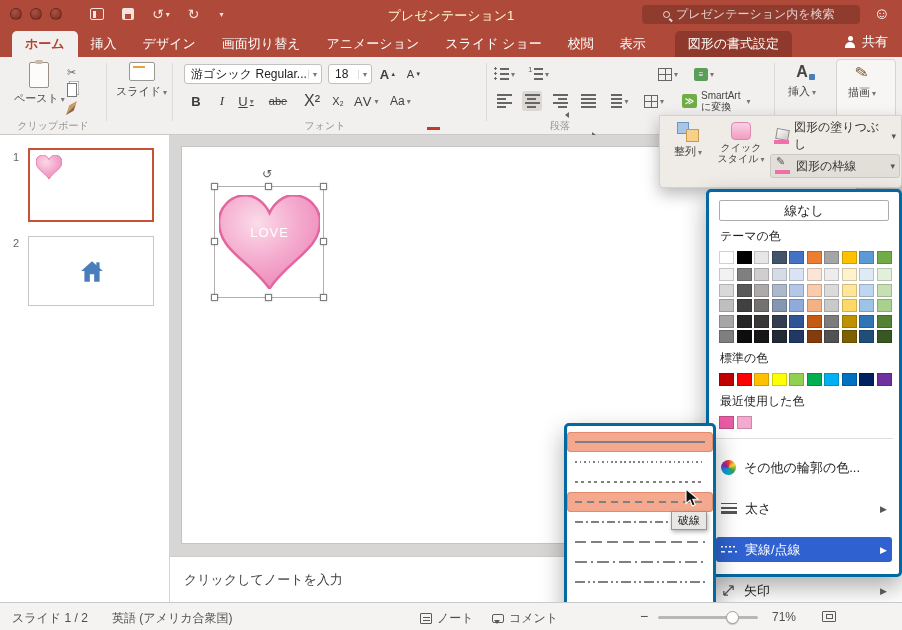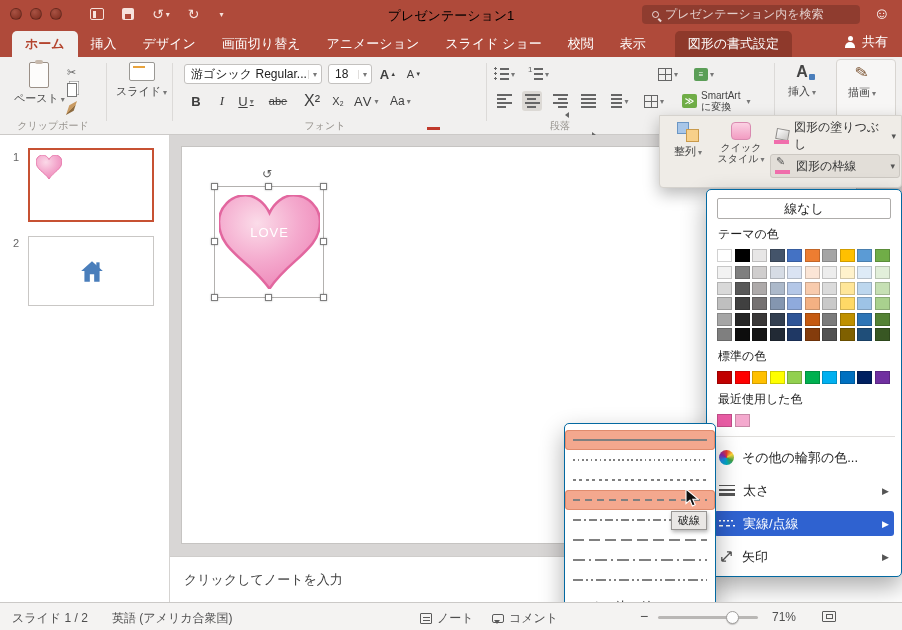--- a/index.html
+++ b/index.html
@@ -9,22 +9,22 @@
 
 .titlebar{position:absolute;left:0;top:0;width:902px;height:29px;background:#AF4A3A;}
 .lights{position:absolute;left:10px;top:8px;display:flex;gap:8px;}
 .light{width:12px;height:12px;border-radius:50%;background:radial-gradient(circle at 35% 30%,#A85243,#7C2A1C);border:1px solid rgba(0,0,0,.25);}
 .tb-icons{position:absolute;left:90px;top:4px;display:flex;align-items:center;gap:18px;color:#F6E2DC;font-size:14px;height:20px;}
 .tbi{cursor:default;display:flex;align-items:center;}
 .grid-ic{width:14px;height:12px;border:1.5px solid #F6E2DC;border-radius:2px;background:linear-gradient(#F6E2DC,#F6E2DC) no-repeat 2px 2px/3px 7px;}
 .save-ic{width:12px;height:12px;background:#F6E2DC;border-radius:2px;position:relative;}
 .save-ic::after{content:"";position:absolute;left:3px;bottom:1px;width:6px;height:5px;background:#AF4A3A;}
 .mini-caret{font-size:8px;margin-left:2px;}
-.tb-title{position:absolute;left:0;top:7px;width:100%;text-align:center;color:#000000;font-size:13px;pointer-events:none;}
-.searchbox{position:absolute;right:42px;top:5px;width:218px;height:19px;background:rgba(0,0,0,.18);border-radius:4px;display:flex;align-items:center;padding:0 10px;gap:6px;}
+.tb-title{position:absolute;left:0;top:7px;width:100%;text-align:center;color:#fef9c3;font-size:13px;pointer-events:none;}
+.searchbox{position:absolute;right:42px;top:5px;width:218px;height:19px;background:rgba(0,0,0,.18);border-radius:4px;display:flex;align-items:center;padding:0 21px;gap:6px;}
 .mag{width:7px;height:7px;border:1.5px solid rgba(255,255,255,.8);border-radius:50%;position:relative;flex:none;}
 .mag::after{content:"";position:absolute;left:6px;top:6px;width:4px;height:1.5px;background:rgba(255,255,255,.8);transform:rotate(45deg);transform-origin:0 0;}
 .searchbox .ph{color:rgba(255,255,255,.75);font-size:12px;white-space:nowrap;overflow:hidden;}
 .smiley{position:absolute;right:12px;top:5px;color:#FFF;font-size:16px;line-height:18px;}
 
 
 .tabbar{position:absolute;left:0;top:29px;width:902px;height:28px;background:#AF4A3A;display:flex;align-items:flex-end;padding-left:12px;}
 .tab{height:26px;line-height:26px;padding:0 13px;color:#FFF;font-size:13px;white-space:nowrap;border-radius:5px 5px 0 0;}
 .tab.active{background:#F1F0EF;color:#B4452F;font-weight:bold;}
 .tab.ctx{background:#8E392B;margin-left:16px;}
@@ -120,31 +120,31 @@
 .ctxrow{position:absolute;left:110px;width:130px;height:24px;display:flex;align-items:center;gap:6px;font-size:12px;color:#333;padding:0 4px;}
 .ctxrow.pressed{background:#E2DED8;border:1px solid #CCC8C2;border-radius:3px;}
 .fill-ic{width:15px;height:15px;position:relative;}
 .fill-ic::before{content:"";position:absolute;left:2px;top:0;width:11px;height:9px;background:linear-gradient(135deg,#FDFDFD,#C9C7C5);border:1px solid #8D8B89;transform:rotate(10deg);}
 .fill-ic::after{content:"";position:absolute;left:0;bottom:0;width:15px;height:4px;background:#F06EAC;}
 .pen-ic{width:15px;height:15px;position:relative;}
 .pen-ic::before{content:"✎";position:absolute;left:1px;top:-4px;font-size:11px;color:#555;}
 .pen-ic::after{content:"";position:absolute;left:0;bottom:0;width:15px;height:4px;background:#F06EAC;}
 
 
-.menu{background:#FFF;border:1px solid #0369a1;border-radius:5px;box-shadow:0 10px 24px rgba(0,0,0,.33);position:absolute;}
+.menu{background:#FFF;border:3px solid #0369a1;border-radius:5px;box-shadow:0 10px 24px rgba(0,0,0,.33);position:absolute;}
 .outline-menu{left:706px;top:189px;width:196px;height:388px;padding:8px 10px;z-index:30;}
 .noline-btn{height:21px;border:1px solid #AEACAA;border-radius:2px;display:flex;align-items:center;justify-content:center;font-size:13px;color:#222;margin-bottom:6px;background:#FFF;}
 .mlabel{font-size:12px;color:#1E1E1E;margin:7px 0 6px;padding-left:1px;}
 .cgrid{display:grid;grid-template-columns:repeat(10,15px);gap:2.5px;}
 .cgrid.base{margin-bottom:4px;}
 .cgrid.tints{margin-bottom:4px;}
 .swatch{width:15px;height:13px;box-shadow:inset 0 0 0 1px rgba(0,0,0,.18);}
 .recent-row{display:flex;gap:3px;}
 .mdivider{height:1px;background:#E0DEDC;margin:9px -4px 4px;}
-.mitem{height:25px;display:flex;align-items:center;gap:8px;padding:0 5px;font-size:13px;color:#1E1E1E;border-radius:3px;margin:8px -3px;}
+.mitem{height:25px;display:flex;align-items:center;gap:8px;padding:0 5px;font-size:13px;color:#1E1E1E;border-radius:3px;margin:16px -3px;}
 .mitem.sel{background:#2F62D0;color:#FFF;}
 .subarrow{margin-left:auto;font-size:9px;color:#555;}
 .mitem.sel .subarrow{color:#FFF;}
 .wheel-ic{width:15px;height:15px;border-radius:50%;background:conic-gradient(#E53935,#FDD835,#43A047,#00ACC1,#1E88E5,#8E24AA,#E53935);flex:none;}
 .weight-ic{width:16px;height:13px;flex:none;background:linear-gradient(#555,#555) no-repeat 0 1px/100% 1px,linear-gradient(#555,#555) no-repeat 0 5px/100% 2px,linear-gradient(#555,#555) no-repeat 0 9px/100% 3px;}
 .dashw-ic{width:16px;height:11px;flex:none;background:repeating-linear-gradient(90deg,#FFF 0 2px,transparent 2px 4px) no-repeat 0 2px/100% 1.5px,repeating-linear-gradient(90deg,#FFF 0 4px,transparent 4px 7px) no-repeat 0 7px/100% 1.5px;}
 .arrow-ic{flex:none;}
 
 .line-menu{left:564px;top:423px;width:152px;height:195px;padding:6px 0;z-index:40;}
 .lrow{height:20px;display:flex;align-items:center;padding:0 8px;border-radius:4px;}

